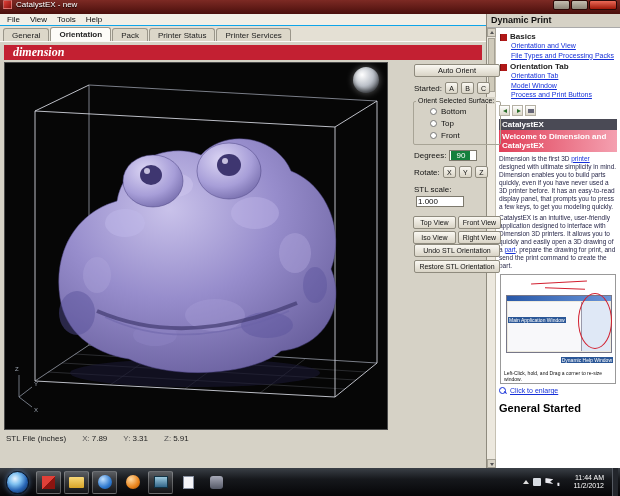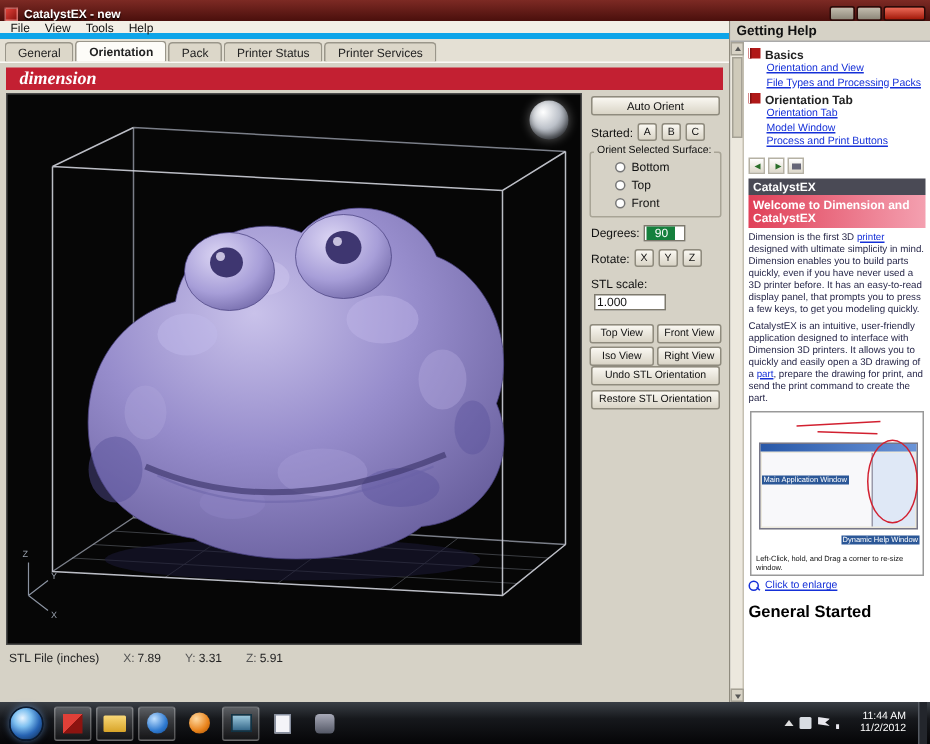--- a/index.html
+++ b/index.html
@@ -2,49 +2,49 @@
 <html><head>
 <meta charset="utf-8">
 <style>
   * { margin:0; padding:0; box-sizing:border-box; }
   html,body { width:620px; height:496px; overflow:hidden; }
   body { font-family:"Liberation Sans",sans-serif; background:#000; position:relative; }
   .screen { position:absolute; inset:0; }
 
   
   .window { position:absolute; left:0; top:0; width:620px; height:468px; background:#d6d2c6; }
-  .titlebar { height:14px; background:linear-gradient(#7d2a24,#4a0f0c); display:flex; align-items:flex-end; padding:0 3px;font-weight:bold; }
+  .titlebar { height:14px; background:linear-gradient(#7d2a24,#4a0f0c); display:flex; align-items:flex-start; padding:0 3px; }
   .app-icon { width:9px; height:9px; background:linear-gradient(135deg,#e04038,#8c1410); border:1px solid rgba(255,255,255,.3); margin-right:4px; }
   .title { color:#fff; font-size:8px; flex:1; text-shadow:0 1px 1px #000; }
   .winbtn { width:17px; height:10px; margin-left:1px; border:1px solid #2a0a08; border-radius:2px; font-size:7px; line-height:8px; text-align:center; color:#222; }
   .winbtn.min,.winbtn.max { background:linear-gradient(#c4beb0,#8d8778); }
   .winbtn.close { background:linear-gradient(#ec6a58,#a01808); width:28px; color:#fff; }
 
   .app-body { display:flex; height:454px; }
   .main-col { width:486px; display:flex; flex-direction:column; }
 
-  .menubar { height:12px; background:#f2efe6; border-bottom:4px solid #0ea5e9; display:flex; align-items:center; font-size:8px; padding-left:2px; color:#111; }
+  .menubar { height:12px; background:#f2efe6; border-bottom:1px solid #0ea5e9; display:flex; align-items:center; font-size:8px; padding-left:2px; color:#111; }
   .menubar span { padding:0 5px; }
 
   .tabstrip { height:16px; background:#e4e0d4; display:flex; align-items:flex-end; padding-left:3px; border-bottom:1px solid #fbfaf6; }
   .tab { font-size:8px; padding:2px 8px 1px; border:1px solid #9a968a; border-bottom:none; border-radius:3px 3px 0 0; background:#dcd7c9; margin-right:1px; color:#222; }
   .tab.active { background:#fdfcf8; font-weight:bold; padding-bottom:2px; }
 
   .content { flex:1; position:relative; background:#d6d2c6; }
   .banner { position:absolute; left:4px; top:3px; width:478px; height:15px; background:#c32032; color:#fff;
             font-family:"Liberation Serif",serif; font-style:italic; font-weight:bold; font-size:12px; line-height:14px; padding-left:9px; }
 
   .viewport { position:absolute; left:4px; top:20px; width:384px; height:368px; background:#060606; border:1px solid #4a4a4a; }
   .scene { position:absolute; inset:0; width:100%; height:100%; }
   .orb { position:absolute; right:8px; top:4px; width:26px; height:26px; border-radius:50%;
          background:radial-gradient(circle at 35% 30%, #ffffff, #bcc1c9 45%, #63676e 80%, #393c41);
          box-shadow:0 0 7px rgba(255,255,255,.35), inset 0 -2px 4px rgba(0,0,0,.5); }
 
   
-  .ctrl { position:absolute; left:392px; top:20px; width:90px; height:368px; font-size:8px; color:#111; }
+  .ctrl { position:absolute; left:412px; top:20px; width:90px; height:368px; font-size:8px; color:#111; }
   .btn { background:linear-gradient(#faf8f2,#d9d4c6); border:1px solid #8f8b7e; border-radius:2px; text-align:center; color:#111; cursor:default; }
   .btn.wide { width:86px; height:13px; line-height:12px; margin:0 auto; font-size:7.5px; }
   .inline { display:flex; align-items:center; gap:3px; margin-top:5px; padding:0 2px; }
   .sq { width:13px; height:12px; line-height:11px; font-size:7px; }
   .grp { border:1px solid #a8a496; border-radius:2px; margin:7px 1px 0; padding:2px 0 4px; position:relative; }
   .grp-label { position:absolute; top:-5px; left:2px; background:#d6d2c6; padding:0 2px; font-size:7px; white-space:nowrap; }
   .radio-row { display:flex; align-items:center; gap:4px; margin-top:3px; padding-left:16px; }
   .radio { width:7px; height:7px; border-radius:50%; border:1px solid #777; background:#fff; }
   .field { background:#fff; border:1px solid #7d796d; height:11px; font-size:8px; line-height:9px; padding:0 1px; }
   .degrees { width:28px; }
@@ -67,21 +67,21 @@
   .help-header { height:14px; background:#d6d2c6; font-size:9px; font-weight:bold; padding:1px 4px; color:#111; border-bottom:1px solid #aaa; }
   .help-body { flex:1; display:flex; min-height:0; }
   .vscroll { width:9px; background:#ece8de; border-right:1px solid #c5c0b2; display:flex; flex-direction:column; align-items:center; }
   .vs-arrow { width:9px; height:9px; background:#d8d3c6; border:1px solid #a5a195; position:relative; }
   .vs-arrow::after { content:""; position:absolute; left:2px; border-left:2px solid transparent; border-right:2px solid transparent; }
   .vs-up::after { top:2px; border-bottom:3px solid #555; }
   .vs-down::after { top:3px; border-top:3px solid #555; }
   .vs-thumb { width:7px; height:54px; background:#cfcaba; border:1px solid #a5a195; margin-top:1px; }
   .vs-spacer { flex:1; }
   .help-content { flex:1; padding:2px 3px; font-size:7px; color:#222; overflow:hidden; }
-  .hc-head { display:flex; align-items:flex-start; gap:3px; font-size:8px; font-weight:bold; margin-top:2px; }
+  .hc-head { display:flex; align-items:flex-end; gap:3px; font-size:8px; font-weight:bold; margin-top:2px; }
   .book-icon { width:8px; height:7px; background:#b01818; box-shadow:inset 1px 0 0 #fff, inset 2px 0 0 #801010; }
   .hc-links { margin:1px 0 2px 12px; }
   .hc-links a { display:block; color:#1530d8; text-decoration:underline; font-size:7px; line-height:8.5px; margin-top:1px; cursor:pointer; }
   .hc-toolbar { display:flex; gap:2px; margin:5px 0 3px; }
   .tb-ic { width:11px; height:11px; border:1px solid #b5b1a4; background:linear-gradient(#fff,#ddd8ca); position:relative; }
   .tb-ic::after { content:""; position:absolute; top:3px; }
   .tb-back::after { left:3px; border-top:2px solid transparent; border-bottom:2px solid transparent; border-right:4px solid #2a6e2a; }
   .tb-fwd::after { left:4px; border-top:2px solid transparent; border-bottom:2px solid transparent; border-left:4px solid #2a6e2a; }
   .tb-print::after { left:2px; width:6px; height:4px; background:#667; }
   .hc-appbar { background:#4a4a55; color:#fff; font-size:8px; font-weight:bold; padding:1px 3px; margin-top:2px; }
@@ -295,21 +295,21 @@
             <span><b>X:</b><span>7.89</span></span>
             <span><b>Y:</b><span>3.31</span></span>
             <span><b>Z:</b><span>5.91</span></span>
           </div>
 
 
         </div>
       </div>
 
       <div class="help-col">
-        <div class="help-header">Getting Help</div>
+        <div class="help-header">Dynamic Print</div>
         <div class="help-body">
           <div class="vscroll">
             <span class="vs-arrow vs-up"></span>
             <span class="vs-thumb"></span>
             <span class="vs-spacer"></span>
             <span class="vs-arrow vs-down"></span>
           </div>
           <div class="help-content">
 
             <div class="hc-head">

